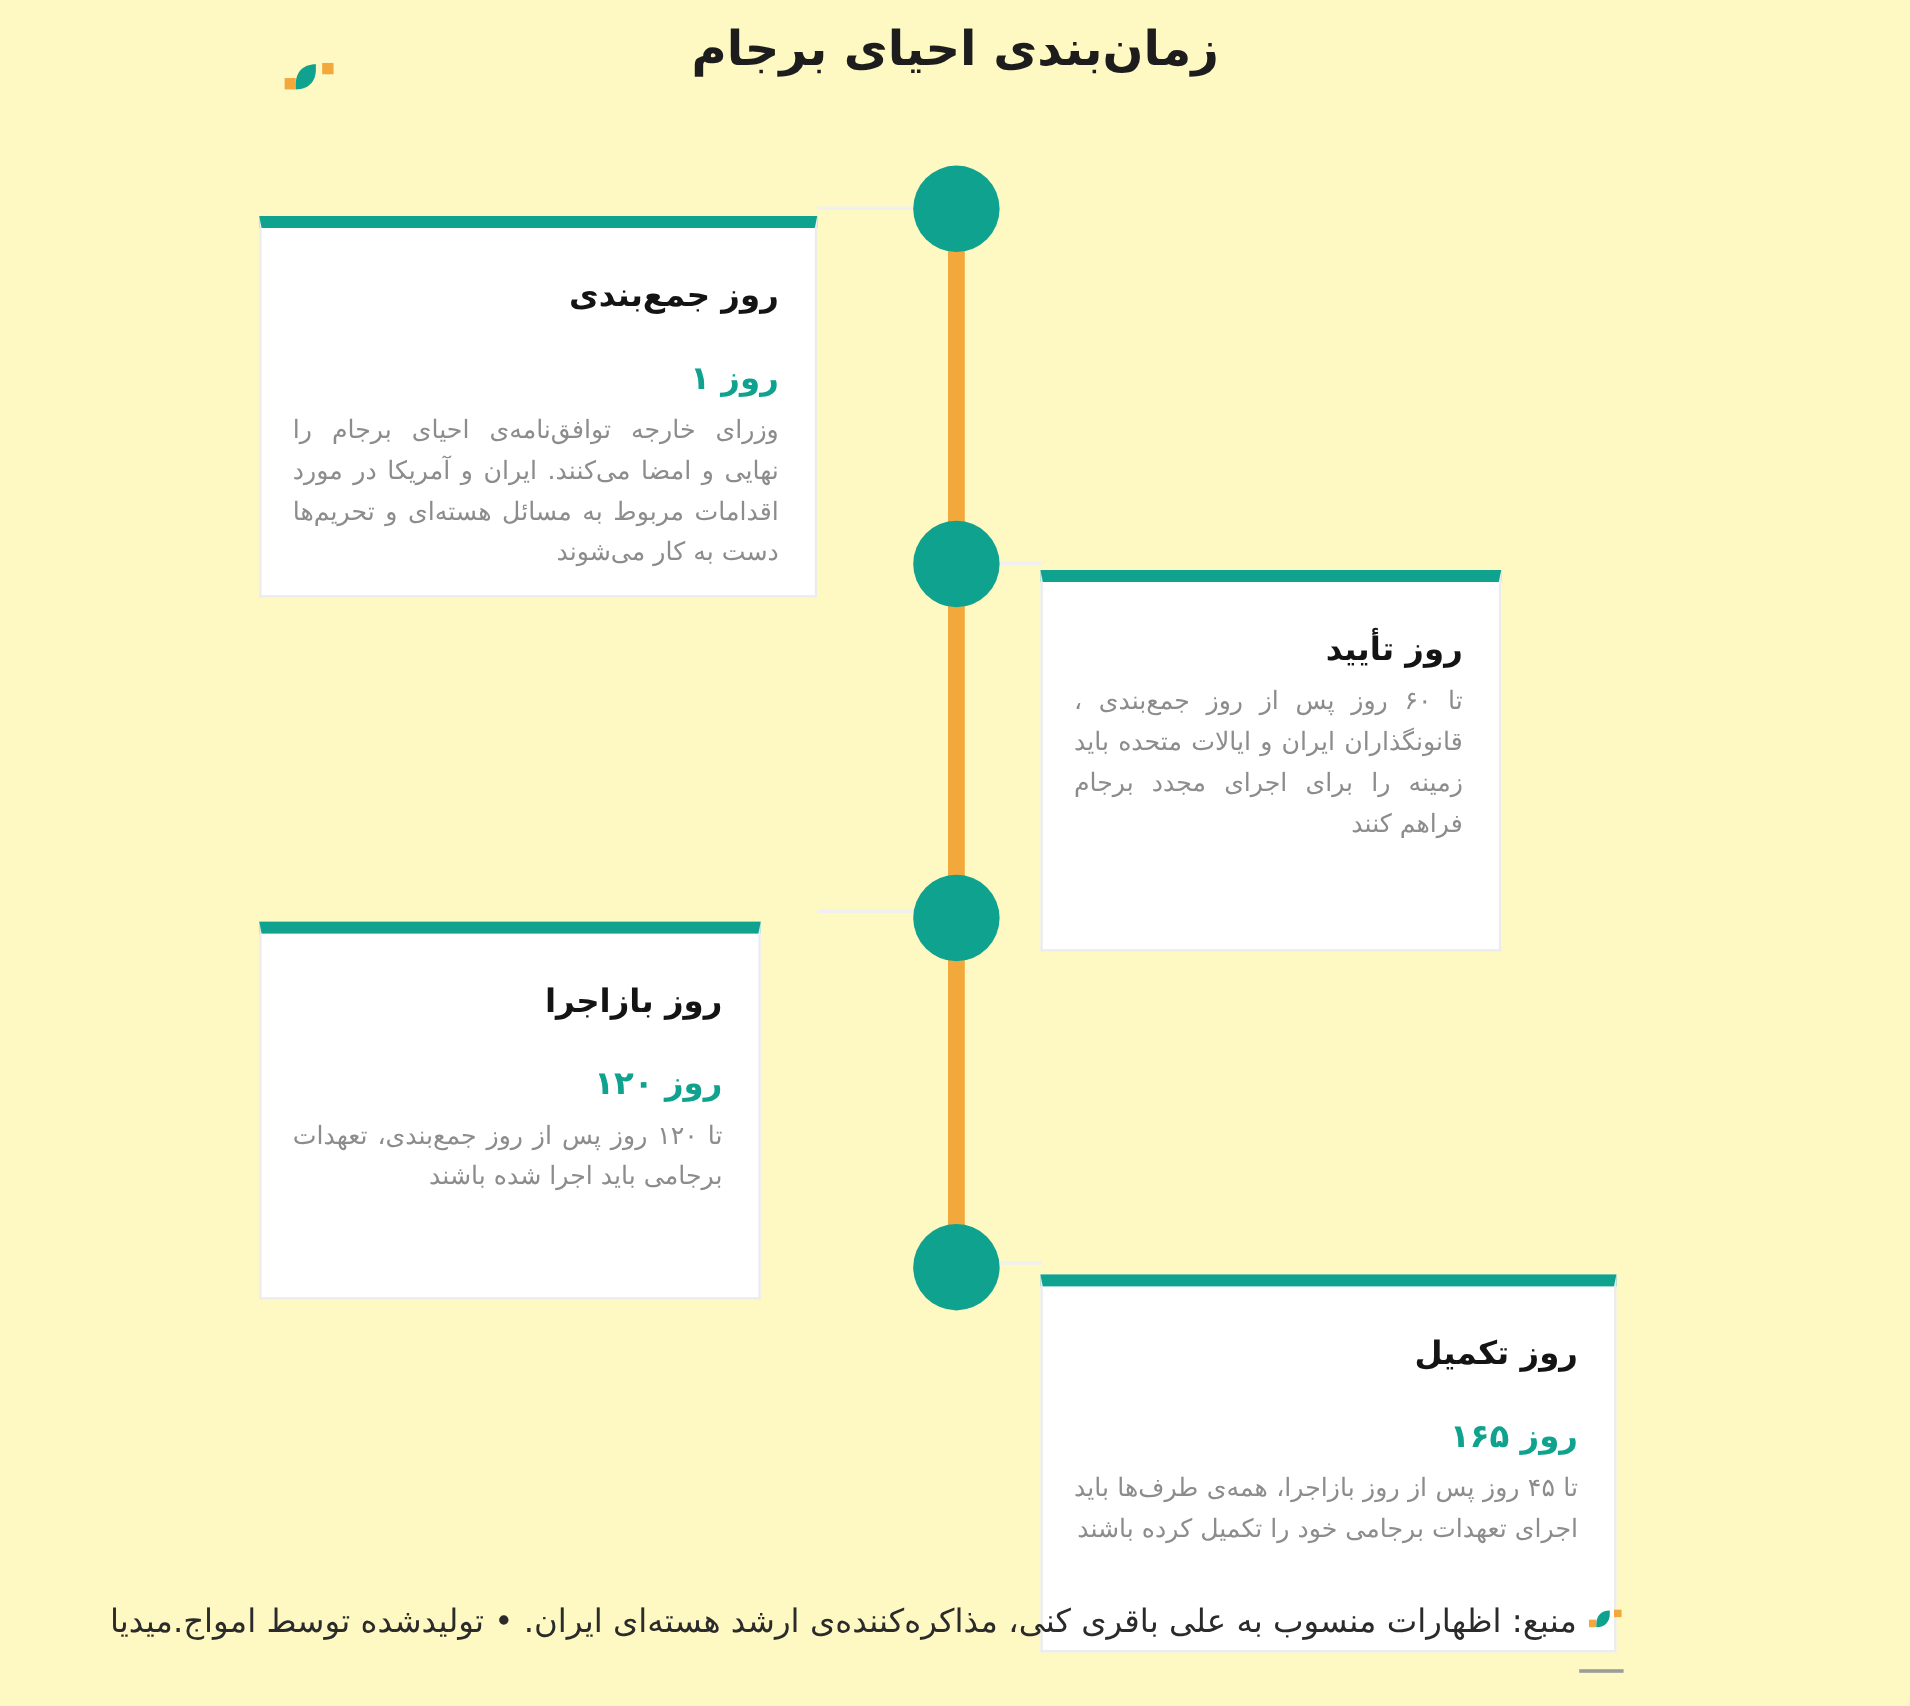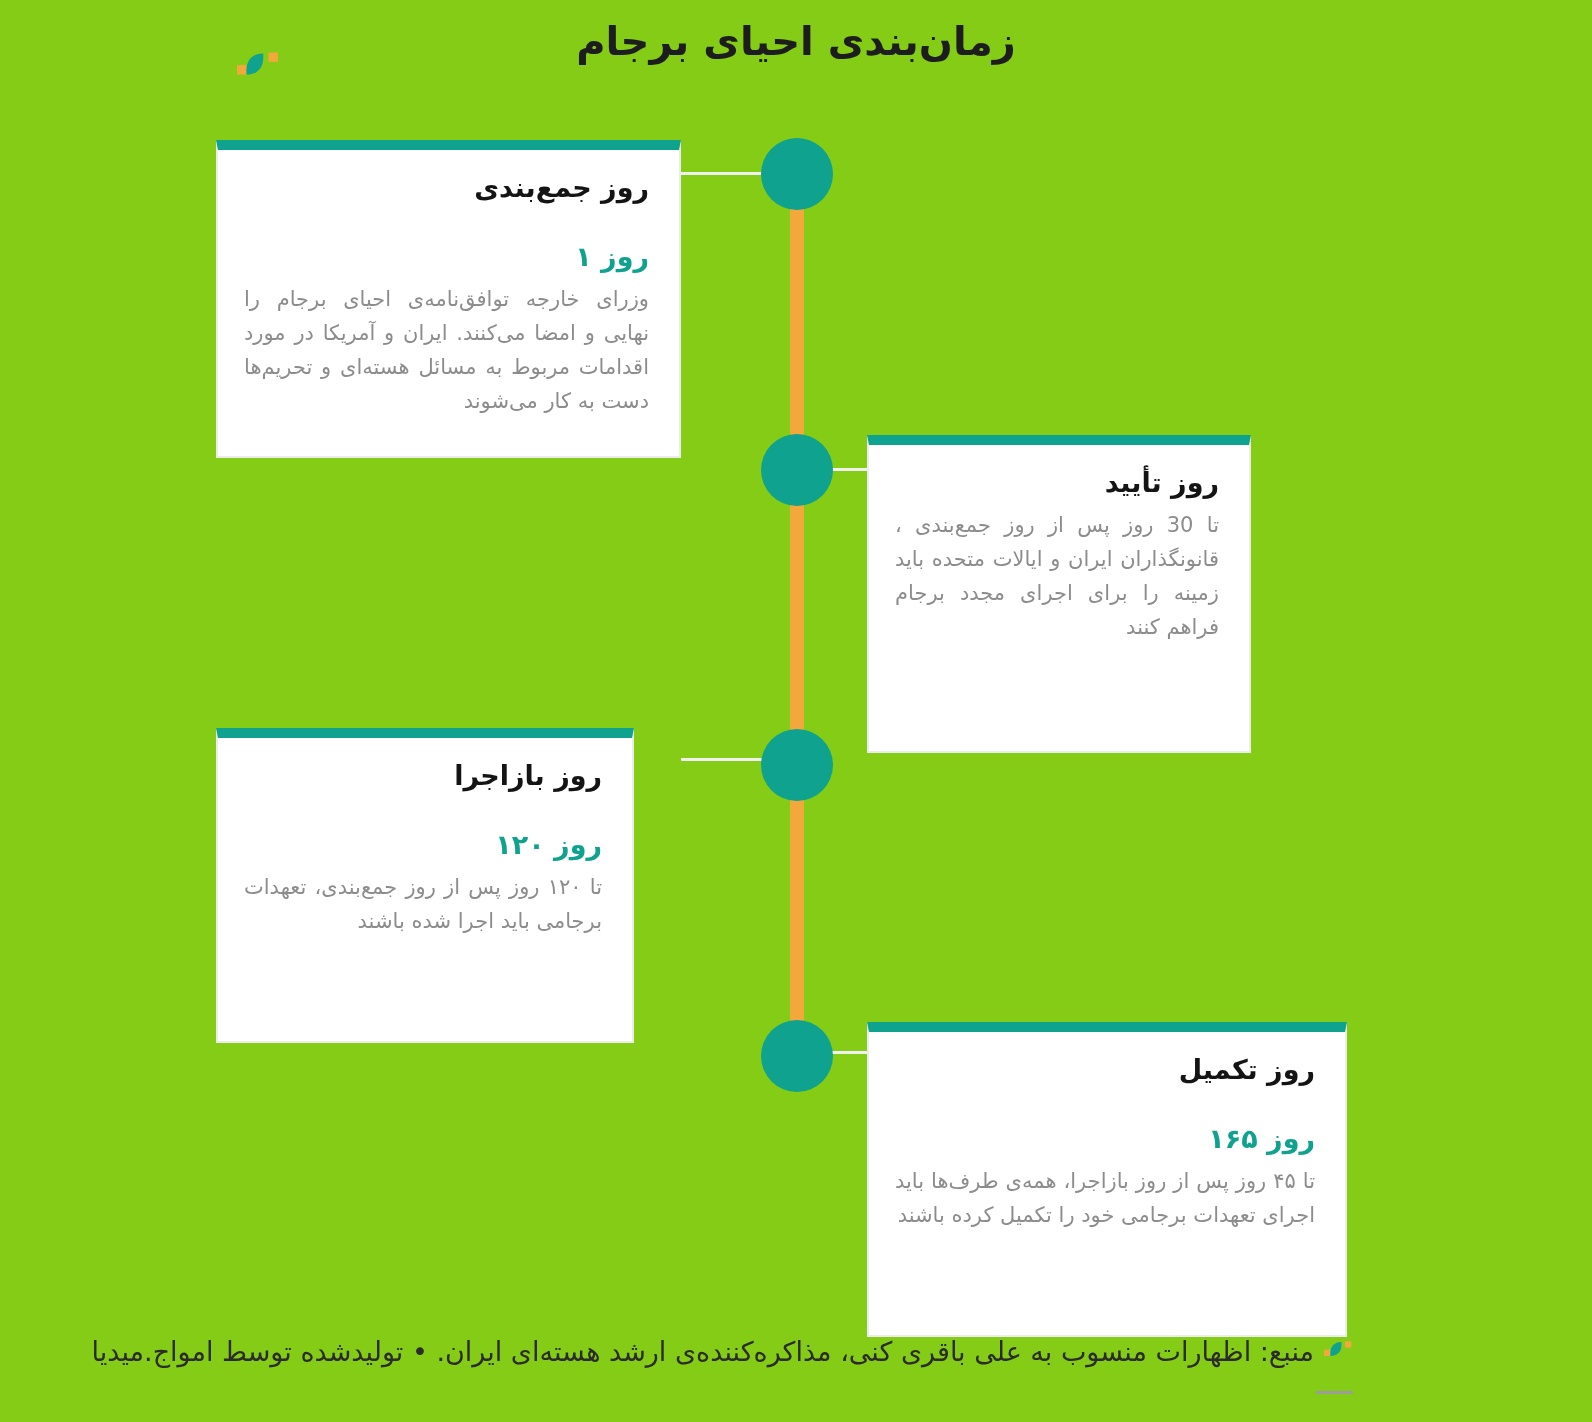--- a/index.html
+++ b/index.html
@@ -1,19 +1,19 @@
 <!DOCTYPE html>
 <html lang="fa"><head>
 <meta charset="utf-8">
 <style>
   html,body{margin:0;padding:0;background:#fff;}
   .canvas{
     position:relative;
     width:1592px;height:1422px;
-    background:#84cc16;
+    background:#fef9c3;
     font-family:"DejaVu Sans",sans-serif;
     overflow:hidden;
   }
   
   .top-logo{position:absolute;left:237px;top:52px;width:42px;height:24px;}
   
   .main-title{
     position:absolute;left:0;right:0;top:18px;margin:0;
     text-align:center;direction:rtl;
     font-size:40px;font-weight:700;color:#1d1d1d;
@@ -29,22 +29,22 @@
   .node-1{left:761px;top:138px;}
   .node-2{left:761px;top:434px;}
   .node-3{left:761px;top:729px;}
   .node-4{left:761px;top:1020px;}
   
   .card{
     position:absolute;box-sizing:border-box;
     background:#ffffff;
     border:2px solid #ececec;
     border-top:10px solid #0fa28e;
-    padding:12px 30px 0 26px;
-    direction:rtl;text-align:right;
+    padding:31px 30px 0 26px;
+    direction:rtl;text-align:right;margin-top:40px;
   }
   .card-1{left:216px;top:140px;width:465px;height:318px;}
   .card-2{left:867px;top:435px;width:384px;height:318px;}
   .card-3{left:216px;top:728px;width:418px;height:315px;}
   .card-4{left:867px;top:1022px;width:480px;height:315px;}
   .card h2{margin:10px 0 0;font-size:27px;font-weight:700;color:#141414;}
   .day{margin-top:38px;font-size:27px;font-weight:700;color:#0fa28e;}
   .desc{
     margin:10px 0 0;font-size:21px;line-height:34px;color:#8c8c8c;
     text-align:justify;
@@ -84,21 +84,21 @@
   <div class="node node-4"></div>
 
   <section class="card card-1">
     <h2>روز جمع‌بندی</h2>
     <div class="day">روز ۱</div>
     <p class="desc">وزرای خارجه توافق‌نامه‌ی احیای برجام را نهایی و امضا می‌کنند. ایران و آمریکا در مورد اقدامات مربوط به مسائل هسته‌ای و تحریم‌ها دست به کار می‌شوند</p>
   </section>
 
   <section class="card card-2">
     <h2>روز تأیید</h2>
-    <p class="desc">تا 30 روز پس از روز جمع‌بندی ، قانونگذاران ایران و ایالات متحده باید زمینه را برای اجرای مجدد برجام فراهم کنند</p>
+    <p class="desc">تا ۶۰ روز پس از روز جمع‌بندی ، قانونگذاران ایران و ایالات متحده باید زمینه را برای اجرای مجدد برجام فراهم کنند</p>
   </section>
 
   <section class="card card-3">
     <h2>روز بازاجرا</h2>
     <div class="day">روز ۱۲۰</div>
     <p class="desc">تا ۱۲۰ روز پس از روز جمع‌بندی، تعهدات برجامی باید اجرا شده باشند</p>
   </section>
 
   <section class="card card-4">
     <h2>روز تکمیل</h2>

